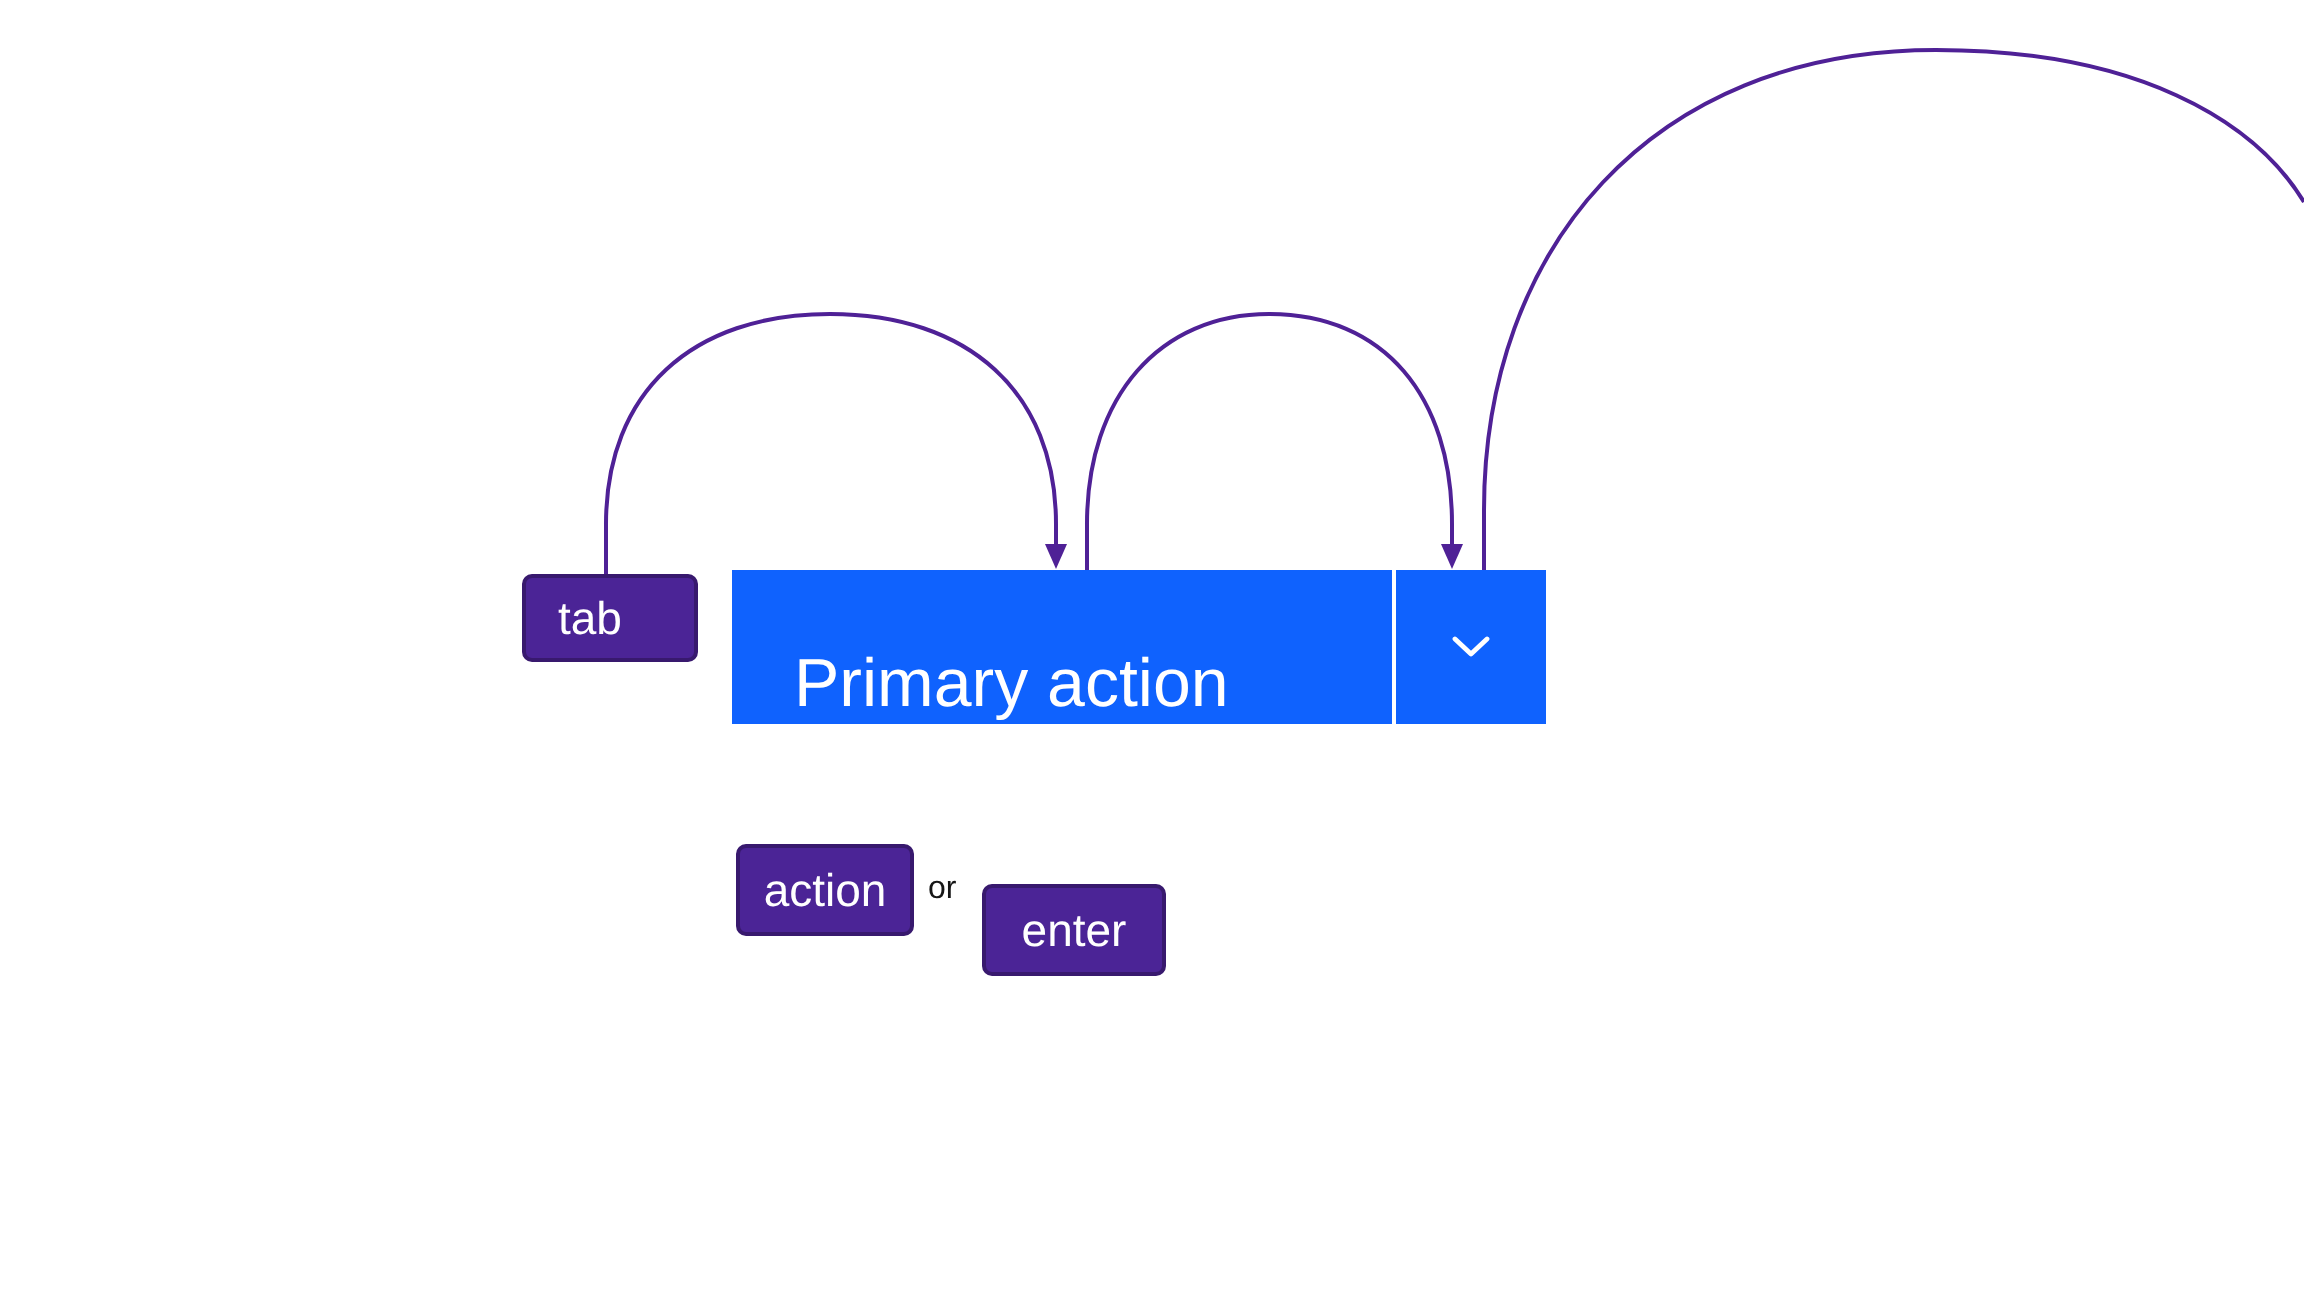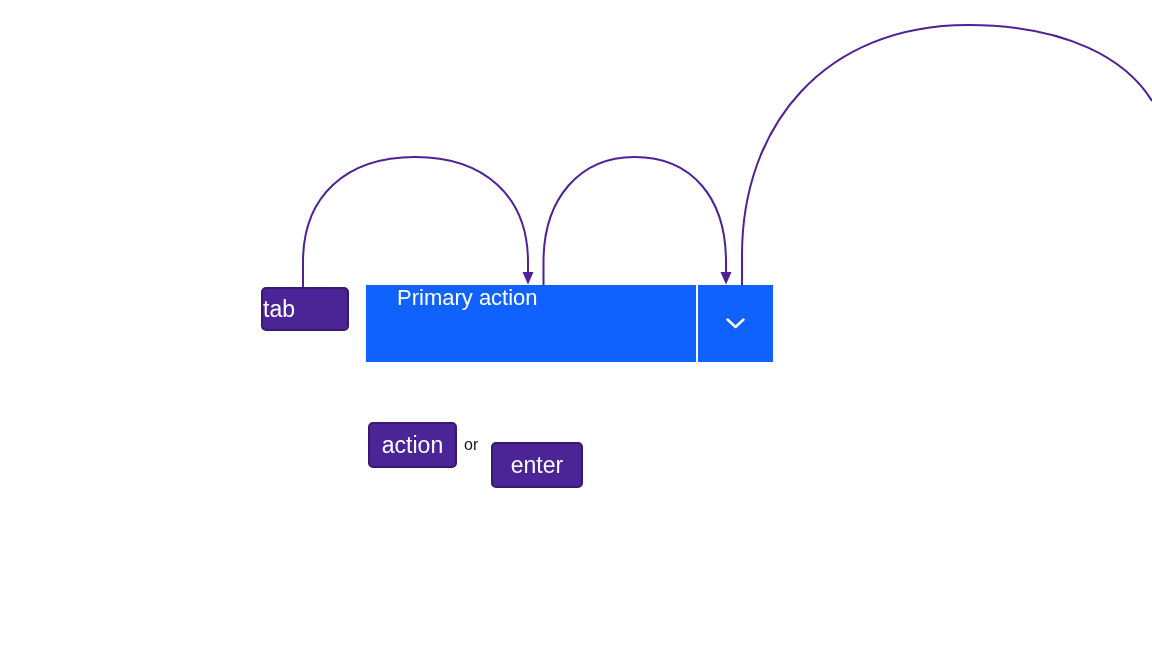--- a/index.html
+++ b/index.html
@@ -41,21 +41,21 @@
     border: 2px solid var(--key_border, #38196e);
     border-radius: 5px;
     color: var(--on_color_text, #ffffff);
     font-size: 23px;
     display: flex;
     align-items: center;
   }
   .key-badge.tab-badge {
     left: 261px; top: 287px;
     width: 88px; height: 44px;
-    padding-left: 0;
+    padding-left: 16px;
     justify-content: flex-start;
   }
   .key-badge.space-badge {
     left: 368px; top: 422px;
     width: 89px; height: 46px;
     justify-content: center;
   }
   .key-badge.enter-badge {
     left: 491px; top: 442px;
     width: 92px; height: 46px;
@@ -67,24 +67,24 @@
     position: absolute;
     left: 366px; top: 285px;
     width: 407px; height: 77px;
     display: flex;
     align-items: stretch;
     background: var(--button_blue, #0f62fe);
   }
   .primary-area {
     flex: 1;
     display: flex;
-    align-items: flex-start;
+    align-items: flex-end;
     padding-left: 31px;
     color: var(--on_color_text, #ffffff);
-    font-size: 22px;
+    font-size: 34px;
     cursor: pointer;
   }
   .button-divider {
     width: 2px;
     background: var(--on_color_text, #ffffff);
   }
   .dropdown-area {
     width: 75px;
     display: flex;
     align-items: center;

